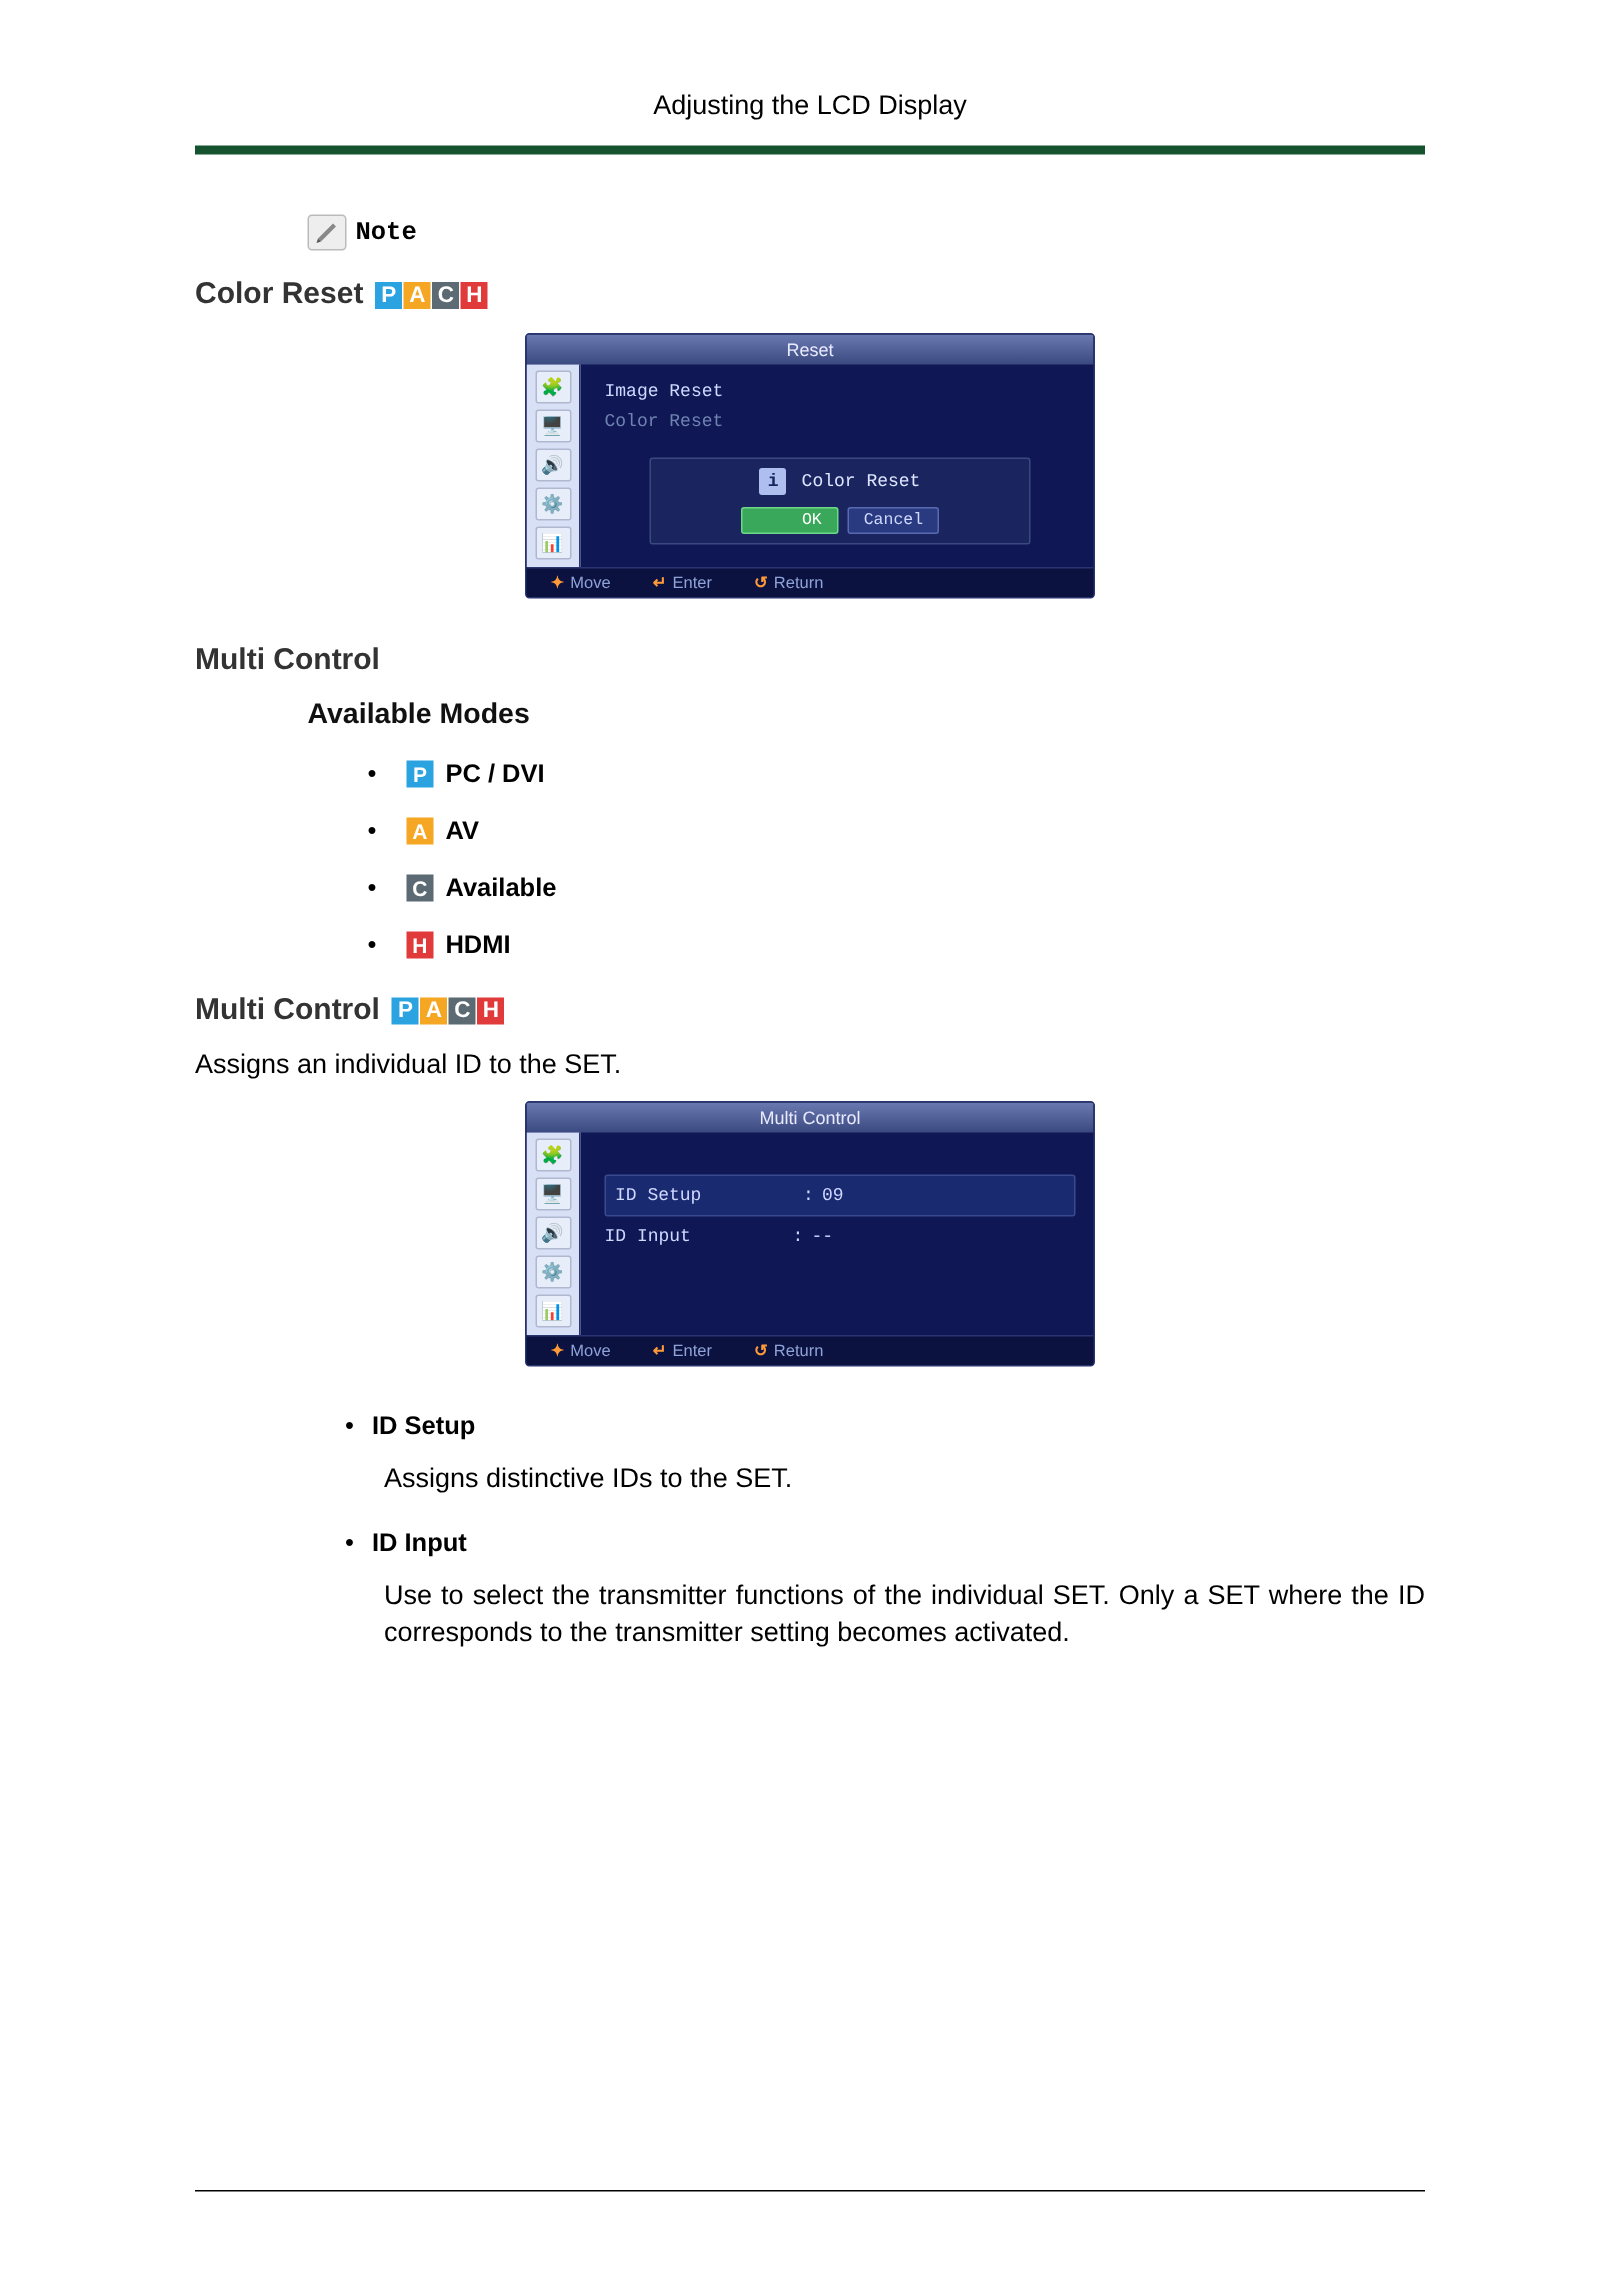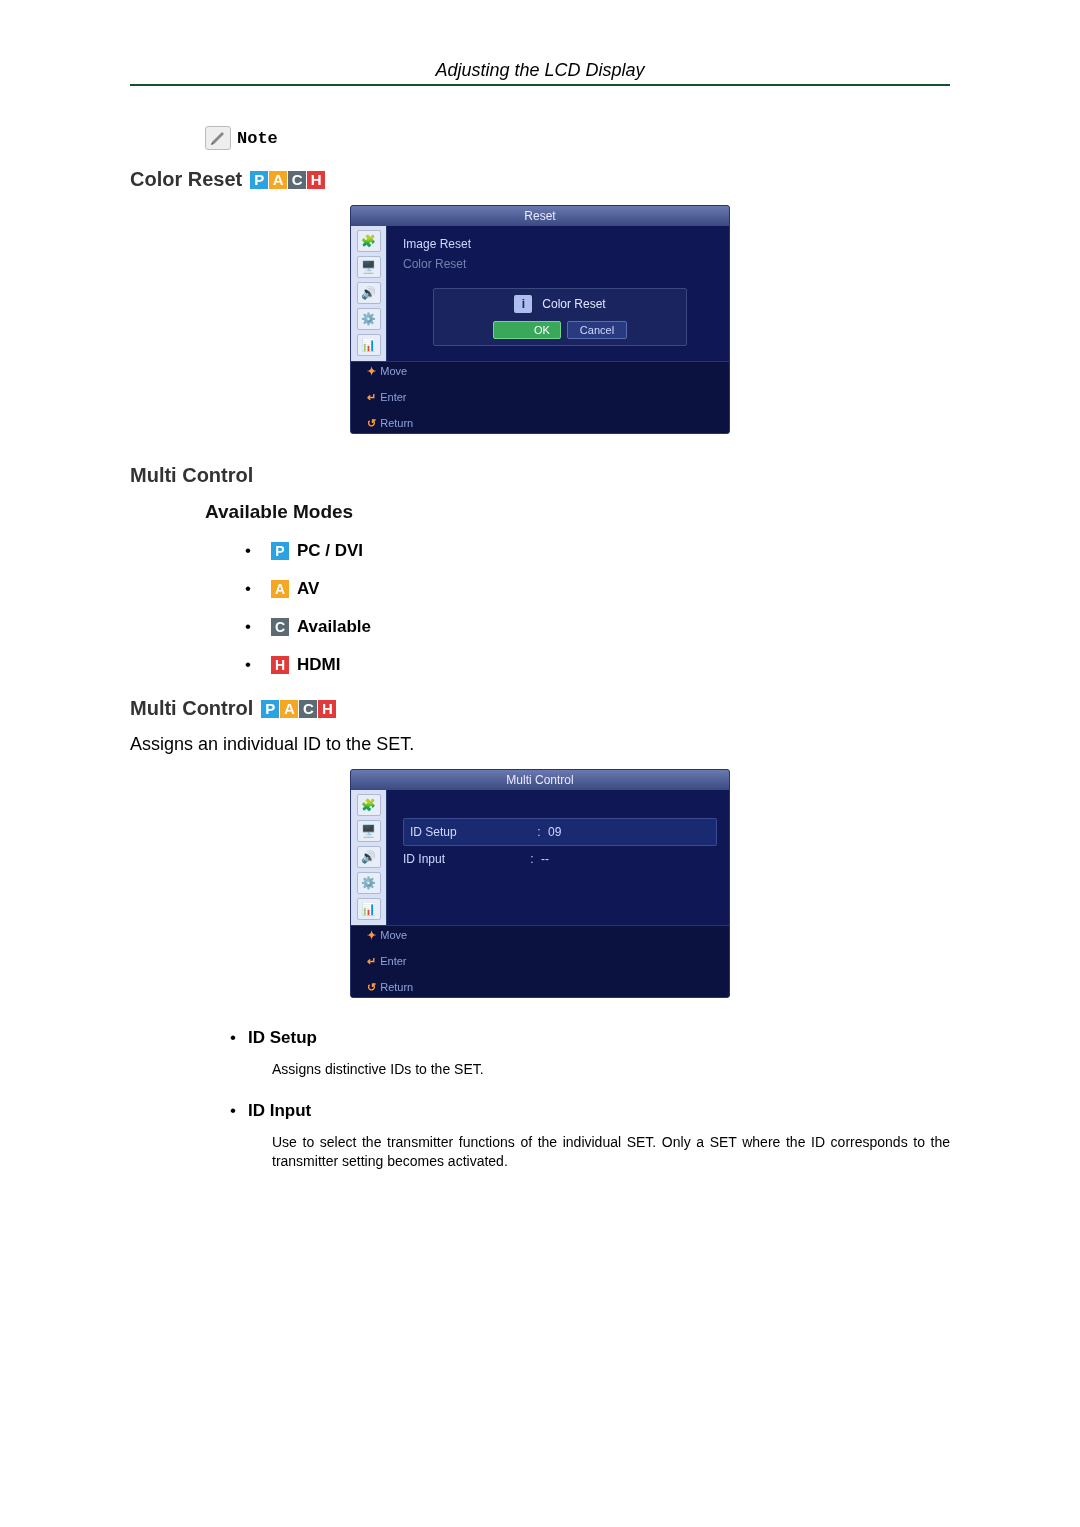--- a/index.html
+++ b/index.html
@@ -10,24 +10,23 @@
     background: #fff;
     width: 1080px;
     margin: 0 auto;
   }
   .page {
     padding: 60px 130px 80px 130px;
   }
   .header {
     text-align: center;
     font-size: 18px;
-    padding-bottom: 3px;
-    border-bottom: 2px solid #14532d;
+    padding-bottom: 16px;
+    border-bottom: 6px solid #14532d;
     margin-bottom: 40px;
-    font-style: italic;
   }
   .note-row {
     display: flex;
     align-items: center;
     margin-left: 75px;
     margin-bottom: 18px;
     gap: 6px;
     font-family: Liberation Mono, monospace;
   }
   .note-icon {
@@ -123,20 +122,21 @@
     border: 1px solid #b0b8d0;
     border-radius: 2px;
     display: flex;
     align-items: center;
     justify-content: center;
     font-size: 12px;
   }
   .osd-main {
     flex: 1;
     padding: 8px 12px 4px 16px;
+    font-family: Liberation Mono, monospace;
   }
   .osd-item { font-size: 12px; line-height: 20px; }
   .osd-item.dim { color: #6f82b0; }
   .osd-dialog {
     margin: 14px 30px 10px 30px;
     background: #1a2560;
     border: 1px solid #3a4a80;
     border-radius: 2px;
     padding: 6px 8px 6px 8px;
   }
@@ -173,25 +173,24 @@
     background: #3aa85a;
     border-color: #6fd78a;
     color: #fff;
     padding-left: 40px;
   }
   .osd-footer {
     background: #0b1240;
     border-top: 1px solid #2a3570;
     display: flex;
     justify-content: flex-start;
-    gap: 13px;
+    gap: 28px;
     padding: 3px 16px;
     font-size: 11px;
     color: #8fa3d8;
-    flex-direction: column;
   }
   .osd-footer .hint .sym {
     color: #ff9a3a;
     margin-right: 4px;
     font-weight: bold;
   }
 
   .bullets {
     list-style: disc;
     margin-left: 115px;
@@ -251,22 +250,22 @@
   }
   .def-list .def-head {
     display: flex;
     gap: 12px;
     font-size: 17px;
     margin-bottom: 12px;
   }
   .def-list .def-head .dot { }
   .def-list .def-head .term { font-weight: bold; }
   .def-list .def-body {
-    margin-left: 42px;
-    font-size: 14px;
+    margin-left: 26px;
+    font-size: 18px;
     line-height: 1.35;
     text-align: justify;
   }
 
   .bottom-rule {
     border-top: 1px solid #000;
     margin-top: 360px;
   }
 </style>
 </head>

